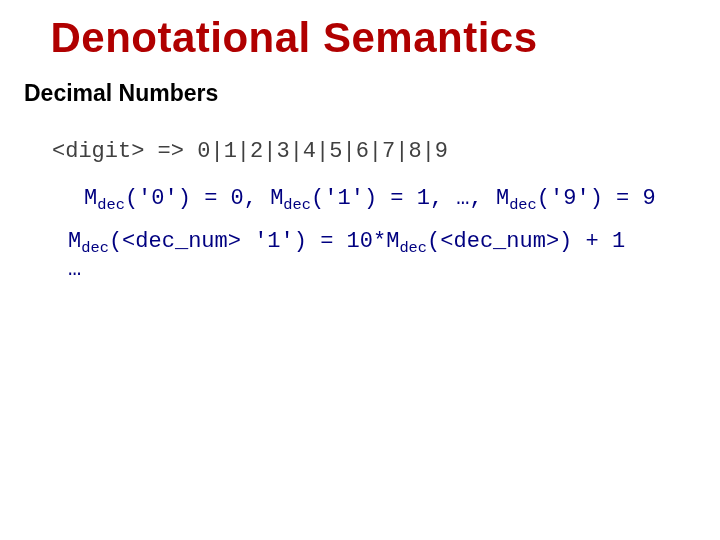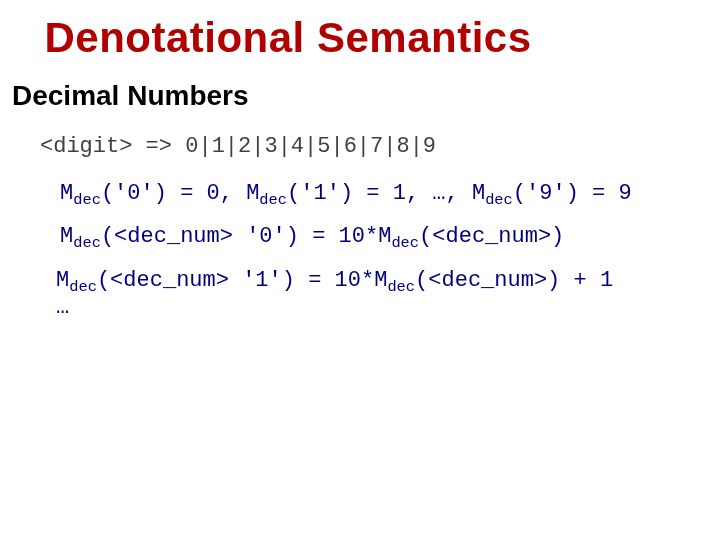--- a/index.html
+++ b/index.html
@@ -8,55 +8,55 @@
     width: 720px;
     height: 540px;
     background: #ffffff;
     font-family: "Comic Sans MS", "Comic Sans", cursive, sans-serif;
     color: #000;
   }
   .slide {
     box-sizing: border-box;
     width: 588px;
     height: 540px;
-    padding: 12px 24px 16px 12px;
+    padding: 12px 24px 16px 24px;
   }
   .title {
     text-align: center;
     font-weight: 700;
     font-size: 42px;
     color: #b00000;
     margin: 2px 0 18px 0;
     letter-spacing: 0.5px;
   }
   .subheading {
     font-weight: 700;
-    font-size: 28px;
+    font-size: 23px;
     color: #000;
-    margin: 4px 0 22px 0;
+    margin: 4px 0 32px 0;
   }
   .body {
     padding-left: 28px;
   }
   .grammar {
     font-family: "Courier New", Courier, monospace;
     color: #404040;
     font-size: 22px;
     margin: 10px 0 22px 0;
     white-space: nowrap;
   }
   .eqblock {
     font-family: "Courier New", Courier, monospace;
     color: #000080;
     font-size: 22px;
     margin-left: 16px;
     line-height: 1.15;
   }
   .eqrow {
-    margin: 18px 4px;
+    margin: 18px 16px;
     white-space: nowrap;
   }
   .eqrow.tight {
     margin: 2px 0;
   }
   sub {
     font-size: 0.7em;
     vertical-align: sub;
     line-height: 0;
   }
@@ -74,23 +74,20 @@
 
     <div class="grammar">&lt;digit&gt; =&gt; 0|1|2|3|4|5|6|7|8|9</div>
 
 
     <div class="eqblock">
 
       <div class="eqrow">
         <span>M</span><sub>dec</sub><span>('0') = 0, M</span><sub>dec</sub><span>('1') = 1, …, M</span><sub>dec</sub><span>('9') = 9</span>
       </div>
 
-      <div class="eqrow">
-        <span>M</span><sub>dec</sub><span>(&lt;dec_num&gt; '0') = 10*M</span><sub>dec</sub><span>(&lt;dec_num&gt;)</span>
-      </div>
 
       <div class="eqrow tight" style="margin-top:0;">
         <span>M</span><sub>dec</sub><span>(&lt;dec_num&gt; '1') = 10*M</span><sub>dec</sub><span>(&lt;dec_num&gt;) + 1</span>
       </div>
 
       <div class="eqrow tight">…</div>
 
 
     </div>
 

